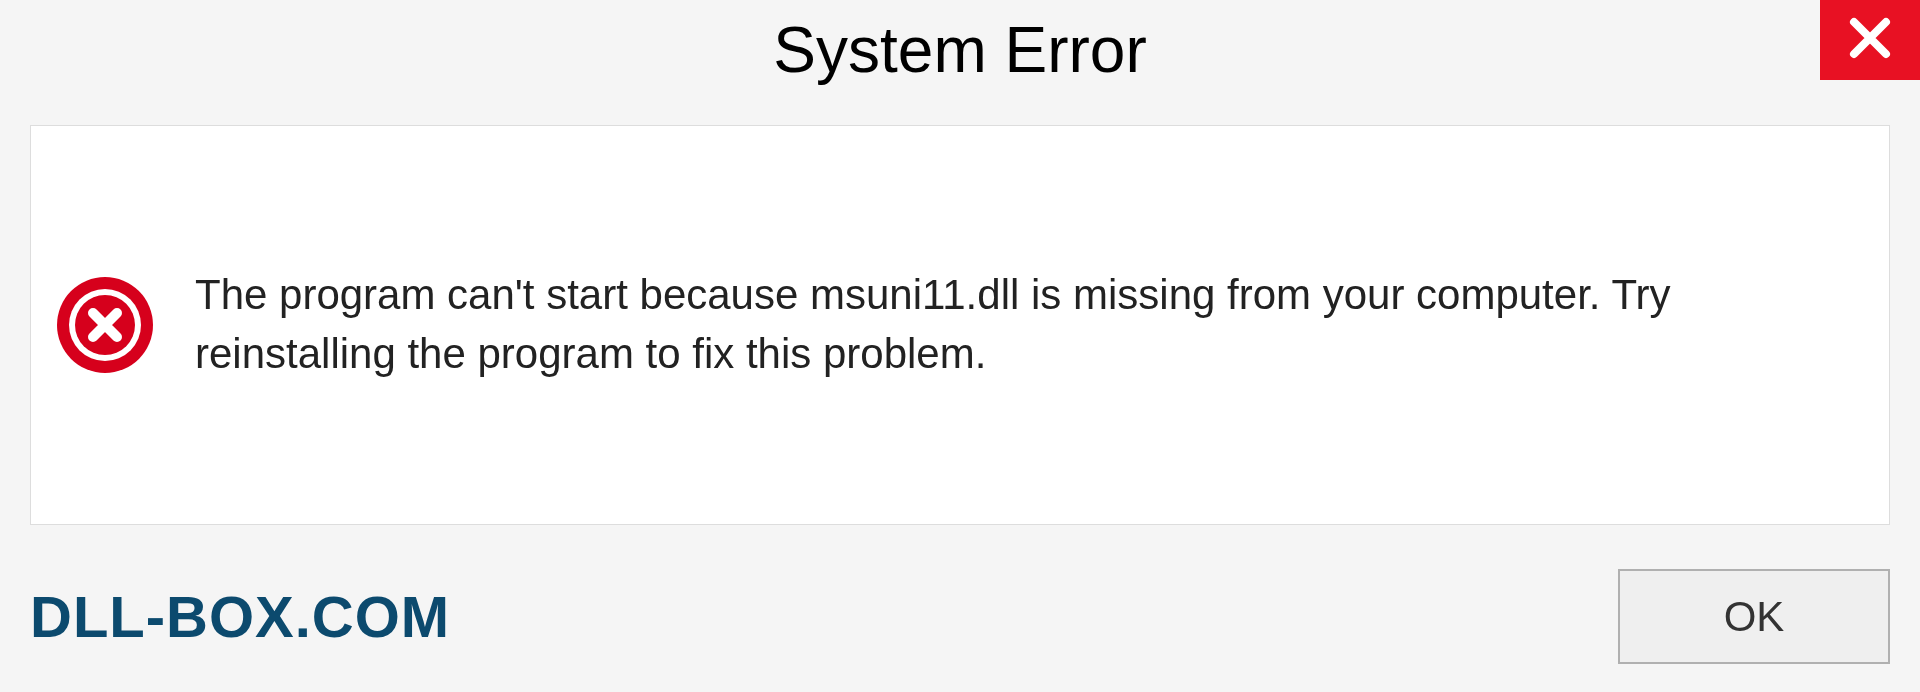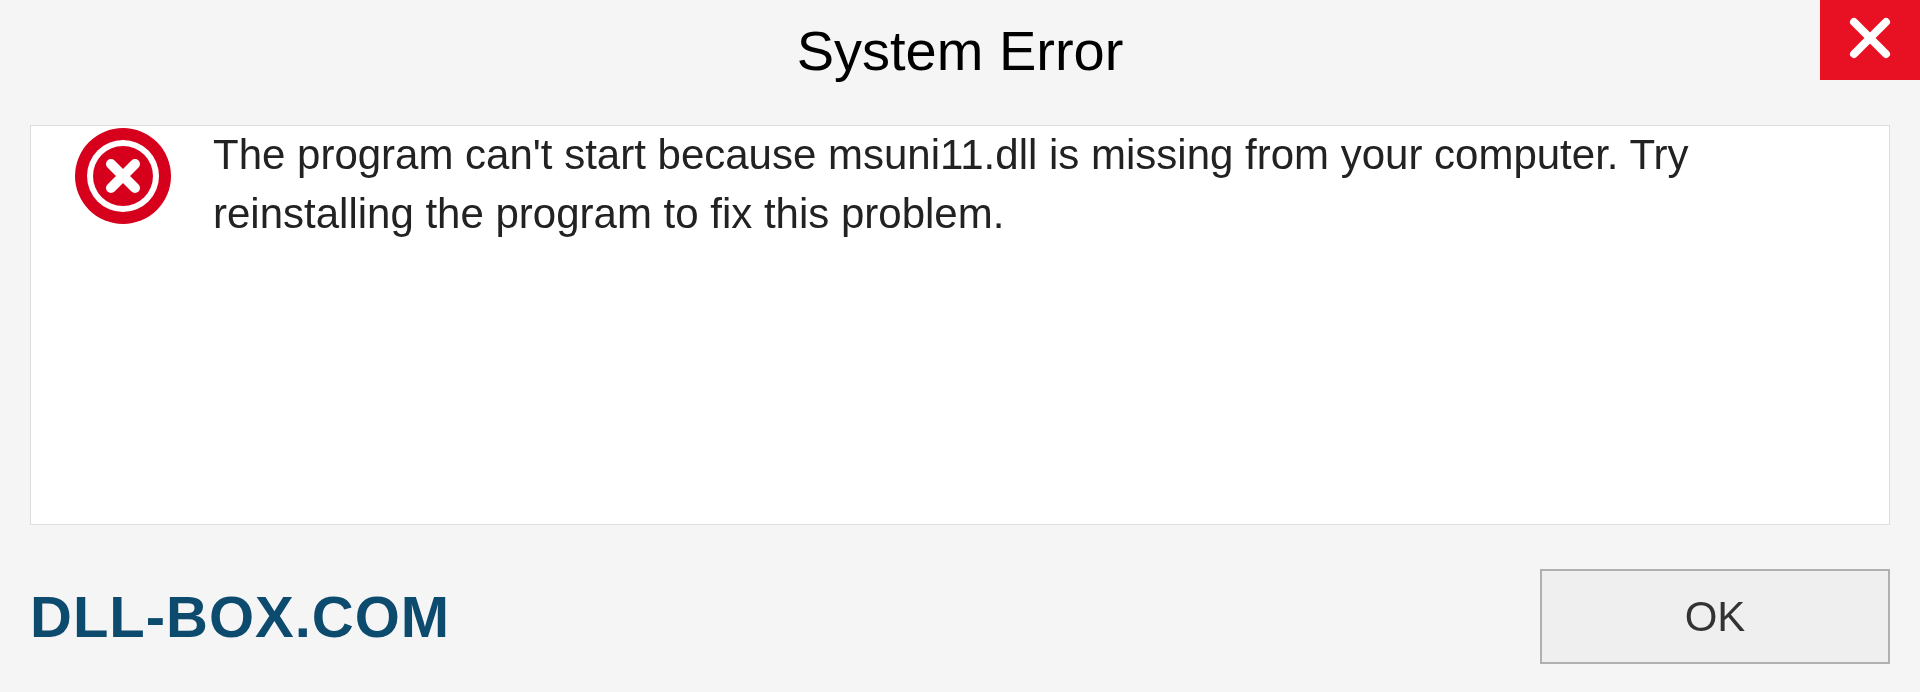--- a/index.html
+++ b/index.html
@@ -16,21 +16,21 @@
       overflow: hidden;
     }
     .titlebar {
       display: flex;
       justify-content: center;
       align-items: center;
       height: 100px;
       position: relative;
     }
     .title-text {
-      font-size: 56px;
+      font-size: 64px;
       font-weight: 400;
       color: #000;
     }
     .close-btn {
       position: absolute;
       right: 0;
       top: 0;
       width: 100px;
       height: 80px;
       background: #e81123;
@@ -42,22 +42,22 @@
     .close-btn svg {
       width: 48px;
       height: 48px;
     }
     .content-box {
       margin: 25px 30px 0 30px;
       background: #ffffff;
       border: 1px solid #ddd;
       height: 400px;
       display: flex;
-      align-items: flex-start;
-      padding: 0 42px;
+      align-items: center;
+      padding: 0 24px;
       gap: 40px;
     }
     .error-icon {
       width: 100px;
       height: 100px;
       flex-shrink: 0;
     }
     .error-icon svg {
       width: 100%;
       height: 100%;
@@ -78,21 +78,21 @@
       justify-content: space-between;
     }
     .watermark {
       font-size: 58px;
       font-weight: 800;
       color: #0c4a6e;
       letter-spacing: 1px;
       font-family: Arial, sans-serif;
     }
     .ok-btn {
-      width: 350px;
+      width: 272px;
       height: 95px;
       background: #efefef;
       border: 2px solid #b0b0b0;
       font-size: 42px;
       color: #333;
       cursor: pointer;
       display: flex;
       align-items: center;
       justify-content: center;
       font-family: "Segoe UI", Tahoma, Arial, sans-serif;

